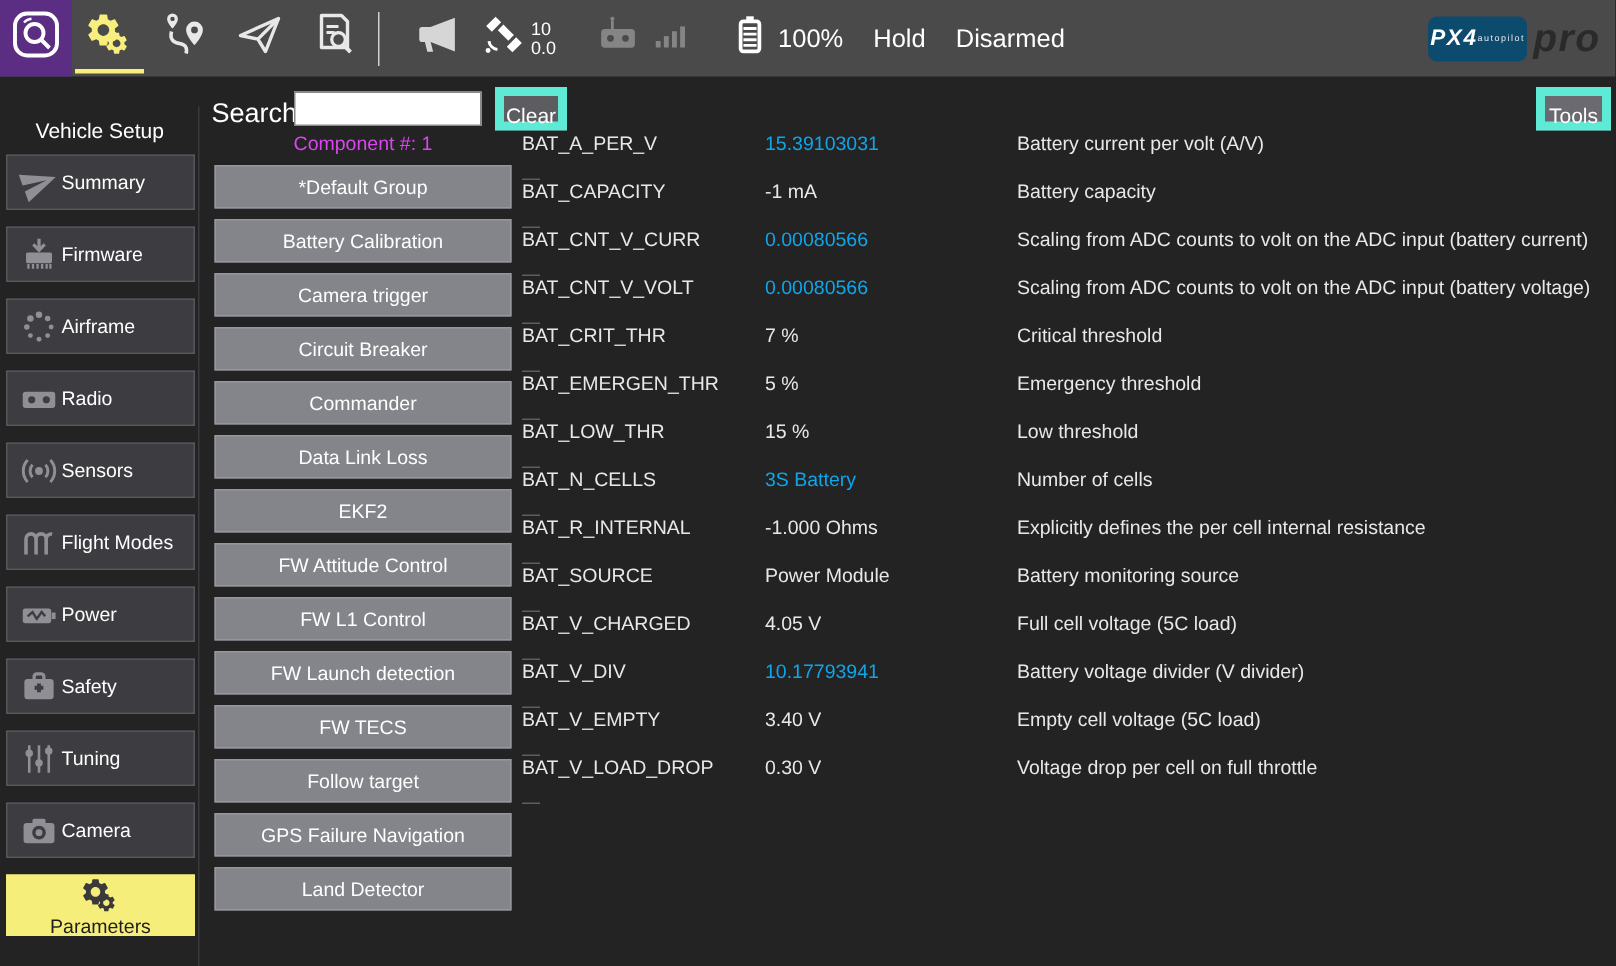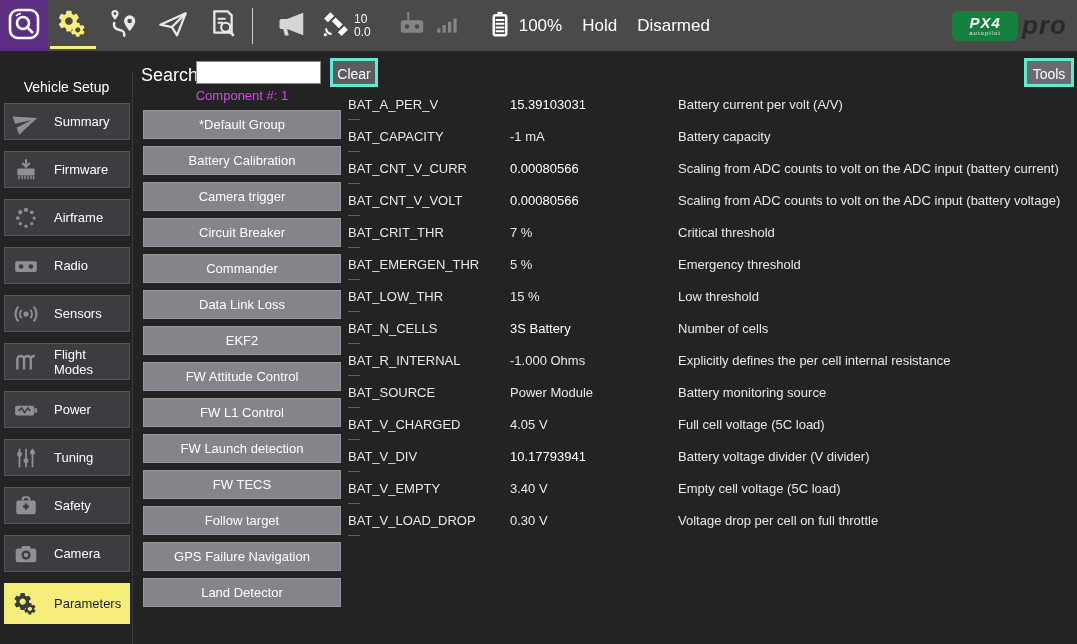--- a/index.html
+++ b/index.html
@@ -18,55 +18,55 @@
   .tb-underline { position:absolute; left:2px; right:2px; bottom:2px; height:3px; background:#f7ee7d; }
   .tb-sep { width:1px; height:36px; background:#cfcfcf; margin:0 10px 0 4px; }
   .tb-ind { display:flex; align-items:center; margin-left:14px; color:#d6d6d6; }
   .tb-ind svg { width:30px; height:30px; }
   .gps-nums { display:flex; flex-direction:column; font-size:12px; line-height:13px; color:#fff; margin-left:3px; }
   .dim { color:#858585; }
   .bars svg { width:26px; height:26px; }
   .batt-pct { font-size:17px; color:#fff; margin-left:4px; }
   .mode-text { font-size:17px; color:#fff; margin-left:20px; }
   .px4-wrap { margin-left:auto; margin-right:10px; display:flex; align-items:center; }
-  .px4-box { background:#15803d; border-radius:6px; width:66px; height:30px; display:flex; flex-direction:column;
+  .px4-box { background:#0c4a6e; border-radius:6px; width:66px; height:30px; display:flex; flex-direction:row;
              align-items:center; justify-content:center; }
   .px4-main { color:#fff; font-style:italic; font-weight:bold; font-size:15px; line-height:15px; letter-spacing:1px; }
   .px4-sub { color:#e8e8e8; font-size:6px; line-height:6px; letter-spacing:1px; }
   .px4-pro { color:#2a2a2a; font-style:italic; font-weight:bold; font-size:26px; margin-left:4px; letter-spacing:1px; }
 
   
   .sidebar { position:absolute; left:0; top:51px; width:133px; height:593px; border-right:1px solid #3a3a3e;margin-top:20px; }
   .sb-title { position:absolute; left:0; top:8px; width:133px; text-align:center; color:#fff; font-size:14px; }
   .sb-list { position:absolute; left:4px; top:32px; width:126px; display:flex; flex-direction:column; gap:11px; }
   .sb-item { height:37px; background:#3d3d41; border:1px solid #56565b; display:flex; align-items:center;
-             padding:0 6px; gap:13px; color:#fff; font-size:13px; cursor:default; }
+             padding:0 6px; gap:0; color:#fff; font-size:13px; cursor:default; }
   .sb-item .ic { width:30px; height:26px; color:#8f8f95; flex:0 0 auto; }
-  .sb-item.selected { background:#f6ee7b; border-color:#f6ee7b; color:#1d1d1d; height:41px; }
+  .sb-item.selected { background:#f6ee7b; border-color:#f6ee7b; color:#1d1d1d; height:41px;flex-direction:column; }
   .sb-item.selected .ic { color:#3a3a3a; }
 
   
   .search-label { position:absolute; left:141px; top:65px; color:#fff; font-size:18px; }
   .search-input { position:absolute; left:196px; top:61px; width:125px; height:23px; border:1px solid #888;
                   background:#fff; font-size:13px; padding:0 4px; color:#111; }
-  .btn { background:#5c5c61; border:3px solid #5eead4; color:#fff; font-size:14px; text-align:center; }
+  .btn { background:#5c5c61; border:6px solid #5eead4; color:#fff; font-size:14px; text-align:center; }
   .clear-btn { position:absolute; left:330px; top:58px; width:48px; height:29px; line-height:27px; }
   .tools-btn { position:absolute; left:1024px; top:58px; width:50px; height:29px; line-height:27px; background:#6a6a70; }
   .comp-label { position:absolute; left:143px; top:88px; width:198px; text-align:center; color:#d946ef; font-size:13px; }
 
   .group-list { position:absolute; left:143px; top:110px; width:198px; display:flex; flex-direction:column; gap:7px; }
   .group-btn { height:29px; background:#84848b; border:1px solid #96969d; display:flex; align-items:center;
                justify-content:center; color:#fff; font-size:13px; }
 
   .param-table { position:absolute; left:348px; top:88px; width:729px; }
-  .prow { position:relative; height:32px; display:flex; align-items:center; color:#e8e8e8; font-size:13px; }
+  .prow { position:relative; height:32px; display:flex; align-items:flex-start; color:#e8e8e8; font-size:13px; }
   .prow::after { content:""; position:absolute; left:0; bottom:0; width:12px; height:1px; background:#5f5f5f; }
   .pname { width:162px; flex:0 0 auto; }
   .pvalue { width:168px; flex:0 0 auto; }
-  .pvalue[data-modified="true"] { color:#ffffff; }
+  .pvalue[data-modified="true"] { color:#0ea5e9; }
   .pdesc { white-space:nowrap; }
 </style>
 </head>
 <body>
 
 <svg width="0" height="0" style="position:absolute">
   <defs>
     <path id="gearp" d="M19.14 12.94c.04-.3.06-.61.06-.94 0-.32-.02-.64-.07-.94l2.03-1.58c.18-.14.23-.41.12-.61l-1.92-3.32c-.12-.22-.37-.29-.59-.22l-2.39.96c-.5-.38-1.03-.7-1.62-.94l-.36-2.54c-.04-.24-.24-.41-.48-.41h-3.84c-.24 0-.43.17-.47.41l-.36 2.54c-.59.24-1.13.57-1.62.94l-2.39-.96c-.22-.08-.47 0-.59.22L2.74 8.87c-.12.21-.08.47.12.61l2.03 1.58c-.05.3-.09.63-.09.94s.02.64.07.94l-2.03 1.58c-.18.14-.23.41-.12.61l1.92 3.32c.12.22.37.29.59.22l2.39-.96c.5.38 1.03.7 1.62.94l.36 2.54c.05.24.24.41.48.41h3.84c.24 0 .44-.17.47-.41l.36-2.54c.59-.24 1.13-.56 1.62-.94l2.39.96c.22.08.47 0 .59-.22l1.92-3.32c.12-.22.07-.47-.12-.61l-2.01-1.58zM12 15.6c-1.98 0-3.6-1.62-3.6-3.6s1.62-3.6 3.6-3.6 3.6 1.62 3.6 3.6-1.62 3.6-3.6 3.6z"></path>
     <symbol id="i-gears" viewBox="0 0 30 28">
       <use href="#gearp" fill="currentColor" transform="scale(0.95)"></use>
@@ -289,29 +289,29 @@
         <span>Flight Modes</span>
       </div>
       <div class="sb-item">
         <span class="ic"><svg width="100%" height="100%">
               <use href="#i-bath"></use>
             </svg></span>
         <span>Power</span>
       </div>
       <div class="sb-item">
         <span class="ic"><svg width="100%" height="100%">
+              <use href="#i-case"></use>
+            </svg></span>
+        <span>Safety</span>
+      </div>
+      <div class="sb-item">
+        <span class="ic"><svg width="100%" height="100%">
               <use href="#i-sliders"></use>
             </svg></span>
         <span>Tuning</span>
-      </div>
-      <div class="sb-item">
-        <span class="ic"><svg width="100%" height="100%">
-              <use href="#i-case"></use>
-            </svg></span>
-        <span>Safety</span>
       </div>
       <div class="sb-item">
         <span class="ic"><svg width="100%" height="100%">
               <use href="#i-camera"></use>
             </svg></span>
         <span>Camera</span>
       </div>
       <div class="sb-item selected">
         <span class="ic"><svg width="100%" height="100%">
               <use href="#i-gears"></use>

